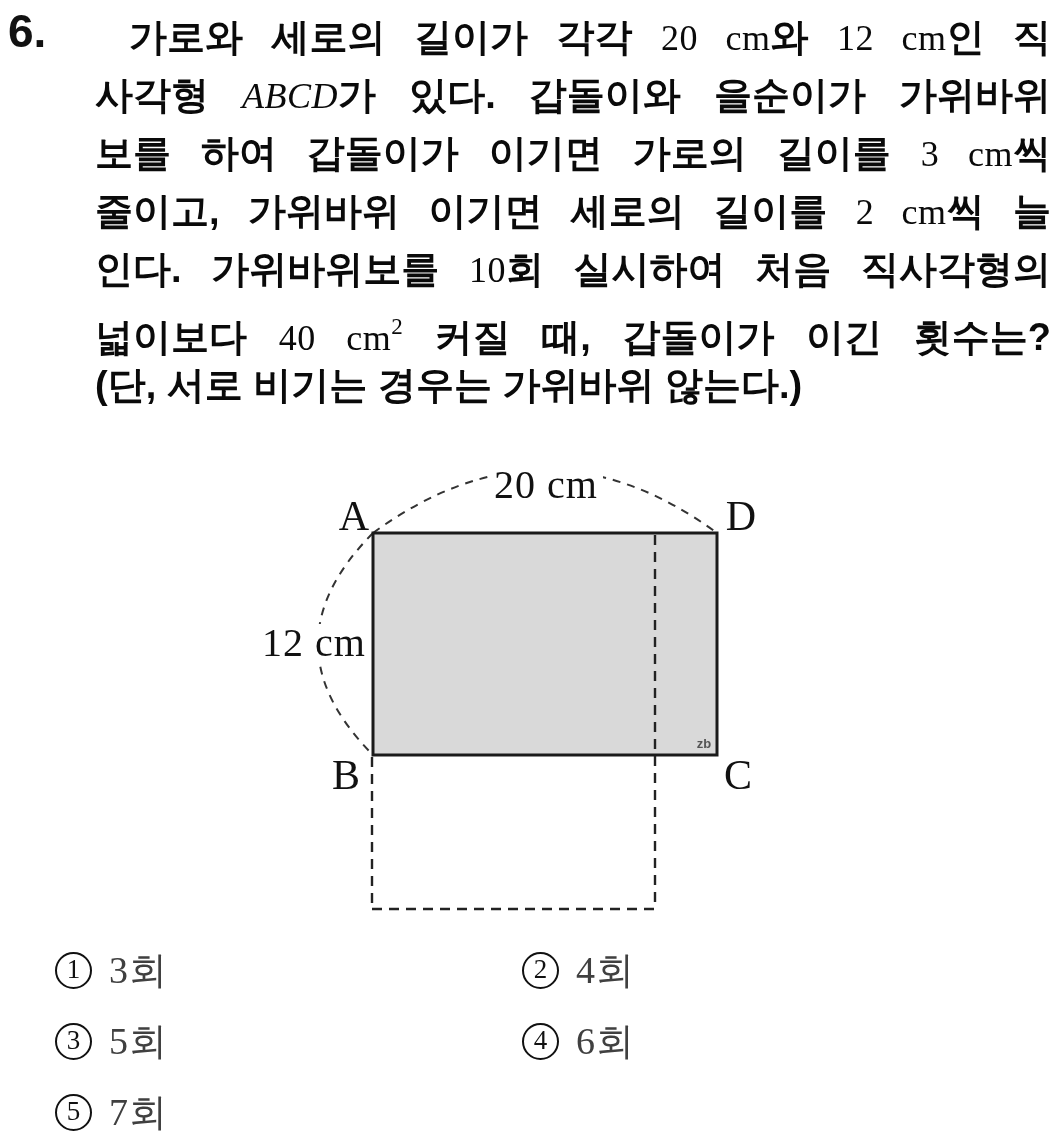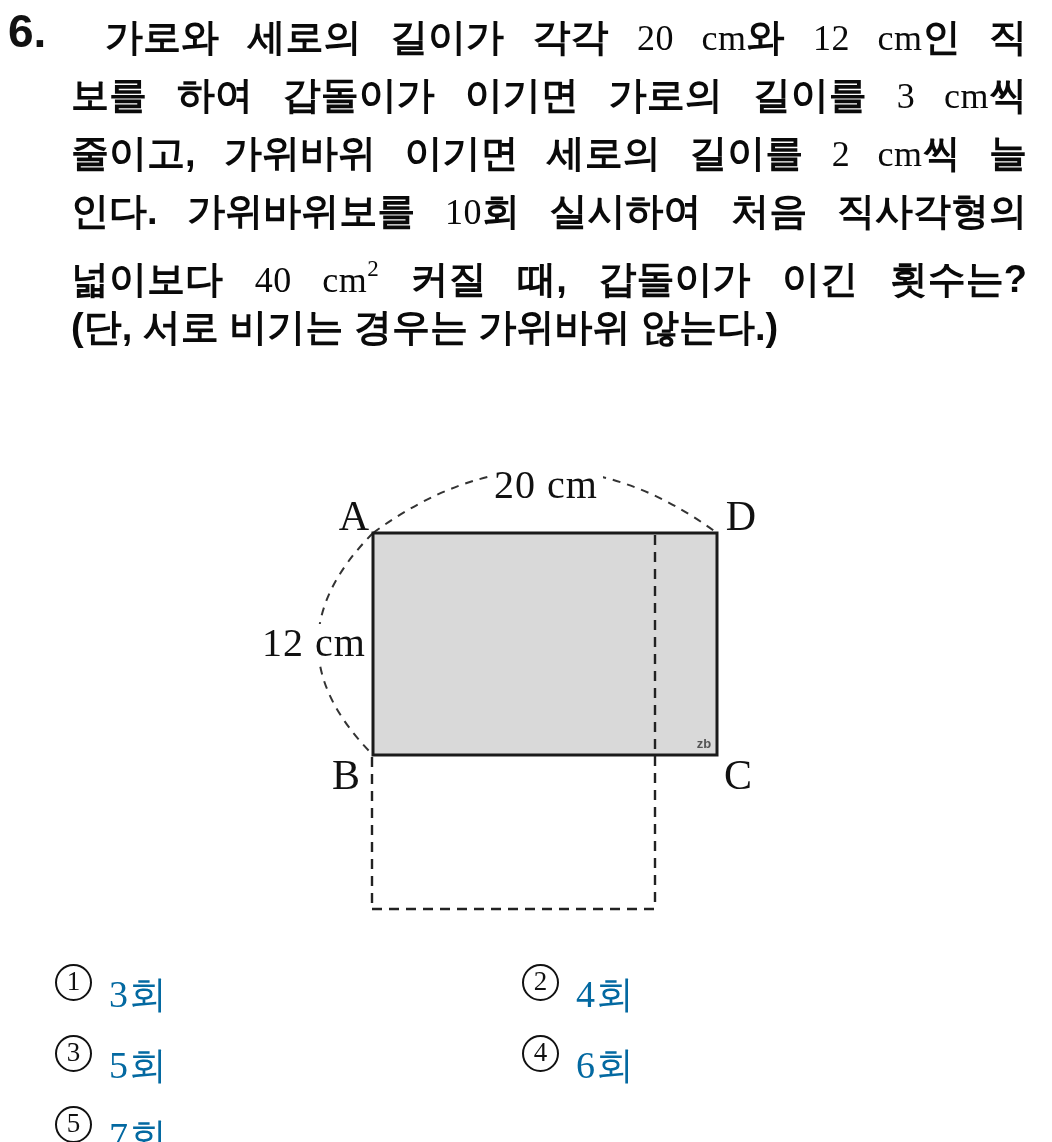--- a/index.html
+++ b/index.html
@@ -6,21 +6,21 @@
   .page{position:relative;width:1052px;height:1142px;background:#fff;color:#000;overflow:hidden;}
 
   
   .qnum{
     position:absolute;left:8px;top:8px;
     font:700 46px/1 "Liberation Sans",sans-serif;color:#111;
   }
 
   
   .qtext{
-    position:absolute;left:71px;top:8px;width:956px;
+    position:absolute;left:95px;top:8px;width:956px;
   }
   .qline{
     height:58px;line-height:58px;
     text-align:justify;text-align-last:justify;
     white-space:nowrap;
     font:700 38px/58px "Liberation Sans",sans-serif;color:#0a0a0a;
   }
   .qline:first-child{text-indent:34px;}
   .qline:last-child{text-align-last:left;white-space:normal;}
   .seg-kr{font:700 38px/58px "Liberation Sans",sans-serif;}
@@ -39,36 +39,37 @@
   .wm{font:700 13px "Liberation Sans",sans-serif;fill:#555;text-anchor:middle;}
 
   
   .choice{position:absolute;display:flex;align-items:center;gap:17px;}
   .cnum{
     width:37px;height:37px;box-sizing:border-box;
     border:2.5px solid #111;border-radius:50%;
     display:flex;align-items:center;justify-content:center;
     font:400 27px/1 "Liberation Serif",serif;color:#111;padding-bottom:1px;
   }
-  .clabel{font:400 38px/1 "Liberation Serif",serif;color:#0369a1;letter-spacing:1px;margin-top:24px;}
+  .clabel{font:400 38px/1 "Liberation Serif",serif;color:#404040;letter-spacing:1px;}
   .pos-c1{left:55px;top:951px;}
   .pos-c2{left:522px;top:951px;}
   .pos-c3{left:55px;top:1022px;}
   .pos-c4{left:522px;top:1022px;}
   .pos-c5{left:55px;top:1093px;}
 </style>
 </head>
 <body>
 
 <div class="page">
 
   <div class="qnum">6.</div>
 
   <div class="qtext">
       <div class="qline"><span class="seg-kr">가로와 세로의 길이가 각각 </span><span class="seg-m">20 cm</span><span class="seg-kr">와 </span><span class="seg-m">12 cm</span><span class="seg-kr">인 직</span></div>
+      <div class="qline"><span class="seg-kr">사각형 </span><span class="seg-mi">ABCD</span><span class="seg-kr">가 있다. 갑돌이와 을순이가 가위바위</span></div>
       <div class="qline"><span class="seg-kr">보를 하여 갑돌이가 이기면 가로의 길이를 </span><span class="seg-m">3 cm</span><span class="seg-kr">씩</span></div>
       <div class="qline"><span class="seg-kr">줄이고, 가위바위 이기면 세로의 길이를 </span><span class="seg-m">2 cm</span><span class="seg-kr">씩 늘</span></div>
       <div class="qline"><span class="seg-kr">인다. 가위바위보를 </span><span class="seg-m">10</span><span class="seg-kr">회 실시하여 처음 직사각형의</span></div>
       <div class="qline"><span class="seg-kr">넓이보다 </span><span class="seg-m">40 cm</span><span class="seg-sup">2</span><span class="seg-kr"> 커질 때, 갑돌이가 이긴 횟수는?</span></div>
       <div class="qline"><span class="seg-kr">(단, 서로 비기는 경우는 가위바위 않는다.)</span></div>
     </div>
 
   <svg class="diagram" width="1052" height="500" viewBox="0 0 1052 500" xmlns="http://www.w3.org/2000/svg">
 
     <path class="dasharc" d="M 373 93 Q 545 -33 717 93"></path>

